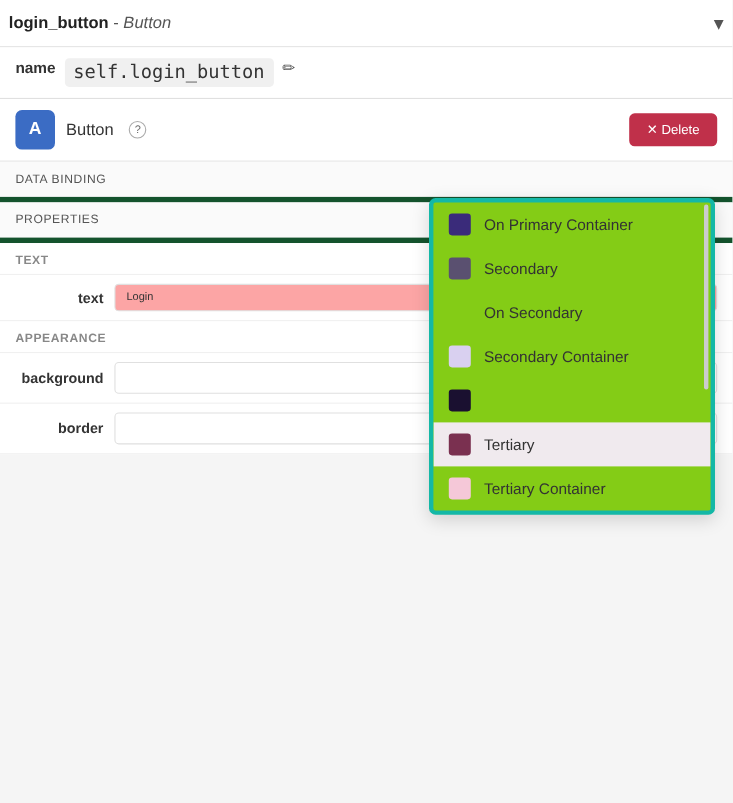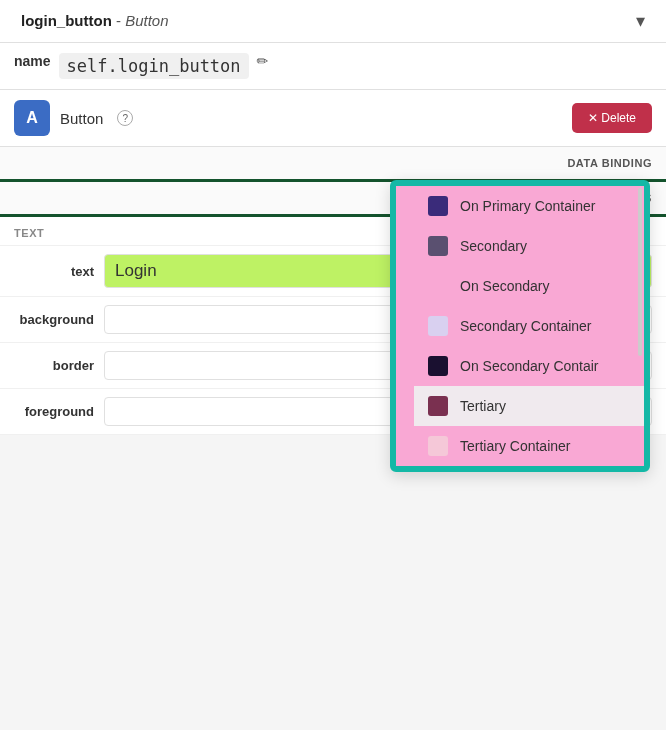--- a/index.html
+++ b/index.html
@@ -11,21 +11,21 @@
       position: relative;
       overflow: hidden;
     }
 
     
     .header-bar {
       display: flex;
       align-items: center;
       justify-content: space-between;
       background: #fff;
-      padding: 10px 21px;
+      padding: 10px 8px;
       border-bottom: 1px solid #e0e0e0;
     }
     .chevron-down {
       font-size: 18px;
       color: #555;
     }
 
     
     .name-row {
       display: flex;
@@ -107,26 +107,26 @@
       cursor: pointer;
       display: flex;
       align-items: center;
       gap: 6px;
     }
 
     
     .section-header {
       padding: 10px 14px;
       background: #fafafa;
-      border-bottom: 3px solid #14532d;
+      border-bottom: 5px solid #14532d;
       font-size: 11px;
-      font-weight: 700;
+      font-weight: 400;
       color: #555;
       letter-spacing: 0.05em;
-      text-align: right;
+      text-align: left;
     }
 
     
     .properties-section {
       background: #fff;
     }
 
     
     .sub-section-label {
       padding: 10px 14px 6px;
@@ -150,23 +150,23 @@
       font-weight: 700;
       color: #333;
       min-width: 80px;
       text-align: right;
     }
     .prop-input {
       flex: 1;
       border: 1px solid #e0e0e0;
       border-radius: 4px;
       padding: 6px 10px;
-      font-size: 17px;
-      color: #333;
-      background: #bef264;
+      font-size: 10px;
+      color: #333;
+      background: #fca5a5;
       outline: none;
     }
     .prop-input.highlighted {
       border-left: 3px solid #4a90d9;
     }
 
     
     .appearance-section {
       background: #fff;
     }
@@ -193,27 +193,26 @@
       color: #555;
       cursor: pointer;
     }
 
     
     .dropdown-overlay {
       position: absolute;
       top: 180px;
       left: 390px;
       width: 260px;
-      background: #f9a8d4;
-      border: 6px solid #14b8a6;
+      background: #84cc16;
+      border: 4px solid #14b8a6;
       border-radius: 6px;
       box-shadow: 0 4px 16px rgba(0,0,0,0.15);
       z-index: 100;
       overflow: hidden;
-      padding-left: 18px;
     }
     .dropdown-item {
       display: flex;
       align-items: center;
       padding: 10px 14px;
       gap: 12px;
       cursor: pointer;
       font-size: 14px;
       color: #333;
     }
@@ -277,43 +276,37 @@
   <div class="sub-section-label">TEXT</div>
 
   <div class="prop-row">
     <span class="prop-label">text</span>
     <input class="prop-input" type="text" value="Login" style="">
   </div>
 
 </div>
 
 <div class="appearance-section">
+  <div class="sub-section-label">APPEARANCE</div>
 
   <div class="prop-row">
     <span class="prop-label">background</span>
     <div class="prop-input-with-icon">
       <input type="text" value="" style="">
       <span class="brush-icon">🖌</span>
     </div>
   </div>
 
   <div class="prop-row">
     <span class="prop-label">border</span>
     <div class="prop-input-with-icon">
       <input type="text" value="" style="">
     </div>
   </div>
 
-  <div class="prop-row">
-    <span class="prop-label">foreground</span>
-    <div class="prop-input-with-icon">
-      <input type="text" value="" style="">
-      <span class="brush-icon">🖌</span>
-    </div>
-  </div>
 </div>
 
 <div class="dropdown-overlay">
   <div class="dropdown-scrollbar"></div>
 <div class="dropdown-item">
       <div class="color-swatch" style="background: rgb(58, 43, 122);"></div>
       <span class="dropdown-item-label">On Primary Container</span>
     </div>
     <div class="dropdown-item">
       <div class="color-swatch" style="background: rgb(90, 80, 112);"></div>
@@ -322,21 +315,20 @@
     <div class="dropdown-item">
       <div style="width: 20px; height: 20px;"></div>
       <span class="dropdown-item-label">On Secondary</span>
     </div>
     <div class="dropdown-item">
       <div class="color-swatch" style="background: rgb(217, 208, 240);"></div>
       <span class="dropdown-item-label">Secondary Container</span>
     </div>
     <div class="dropdown-item">
       <div class="color-swatch" style="background: rgb(26, 16, 48);"></div>
-      <span class="dropdown-item-label">On Secondary Contair</span>
     </div>
     <div class="dropdown-item selected">
       <div class="color-swatch" style="background: rgb(122, 48, 80);"></div>
       <span class="dropdown-item-label">Tertiary</span>
     </div>
     <div class="dropdown-item">
       <div class="color-swatch" style="background: rgb(245, 200, 216);"></div>
       <span class="dropdown-item-label">Tertiary Container</span>
     </div>
   </div>

